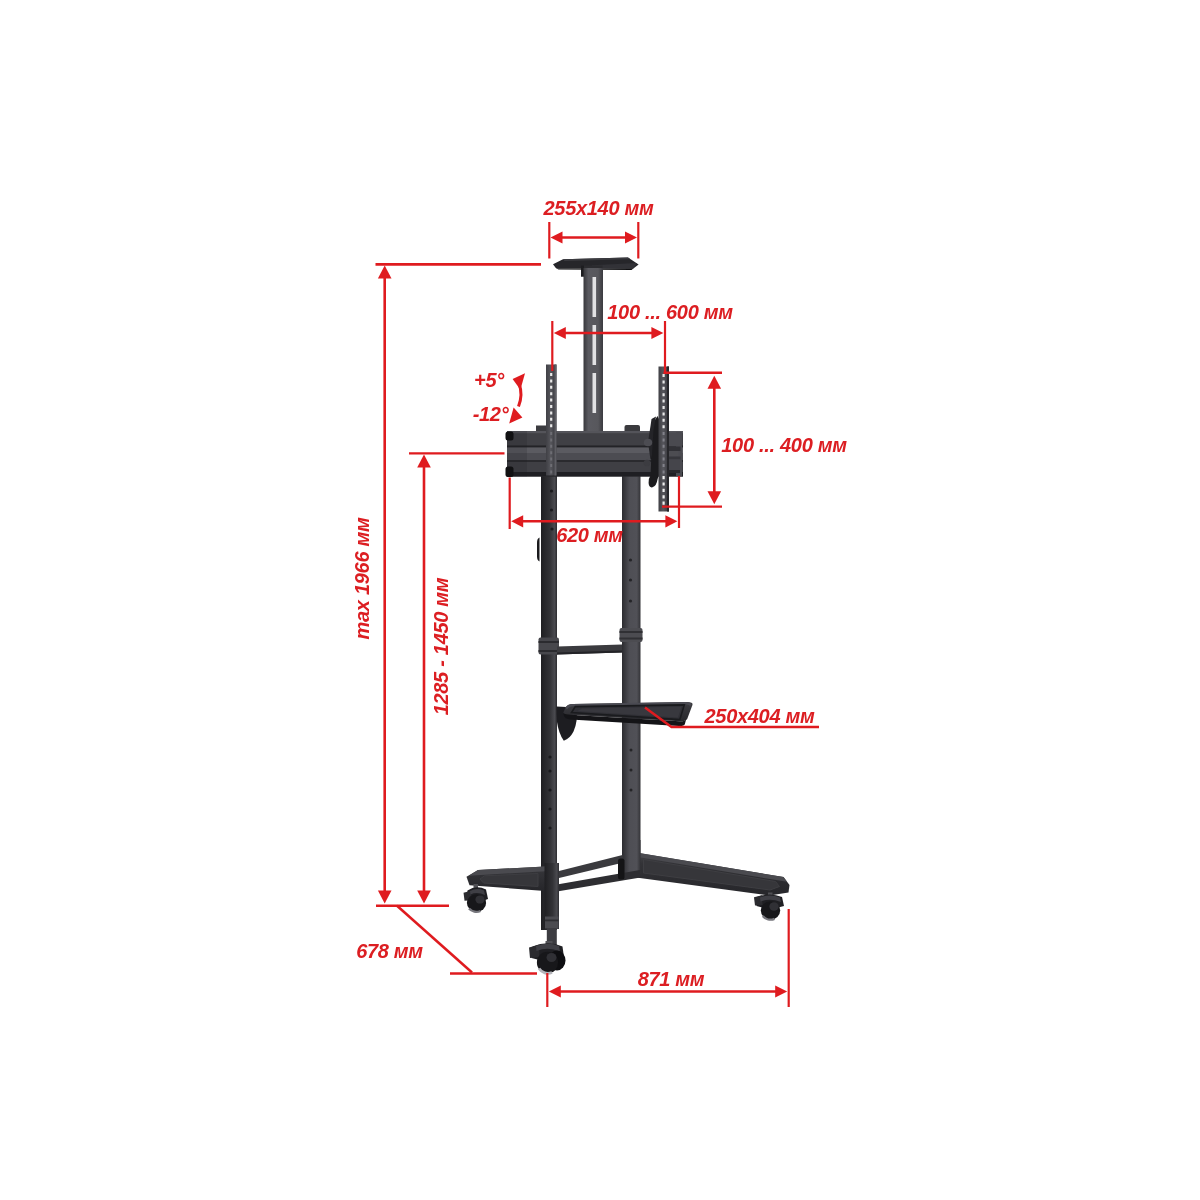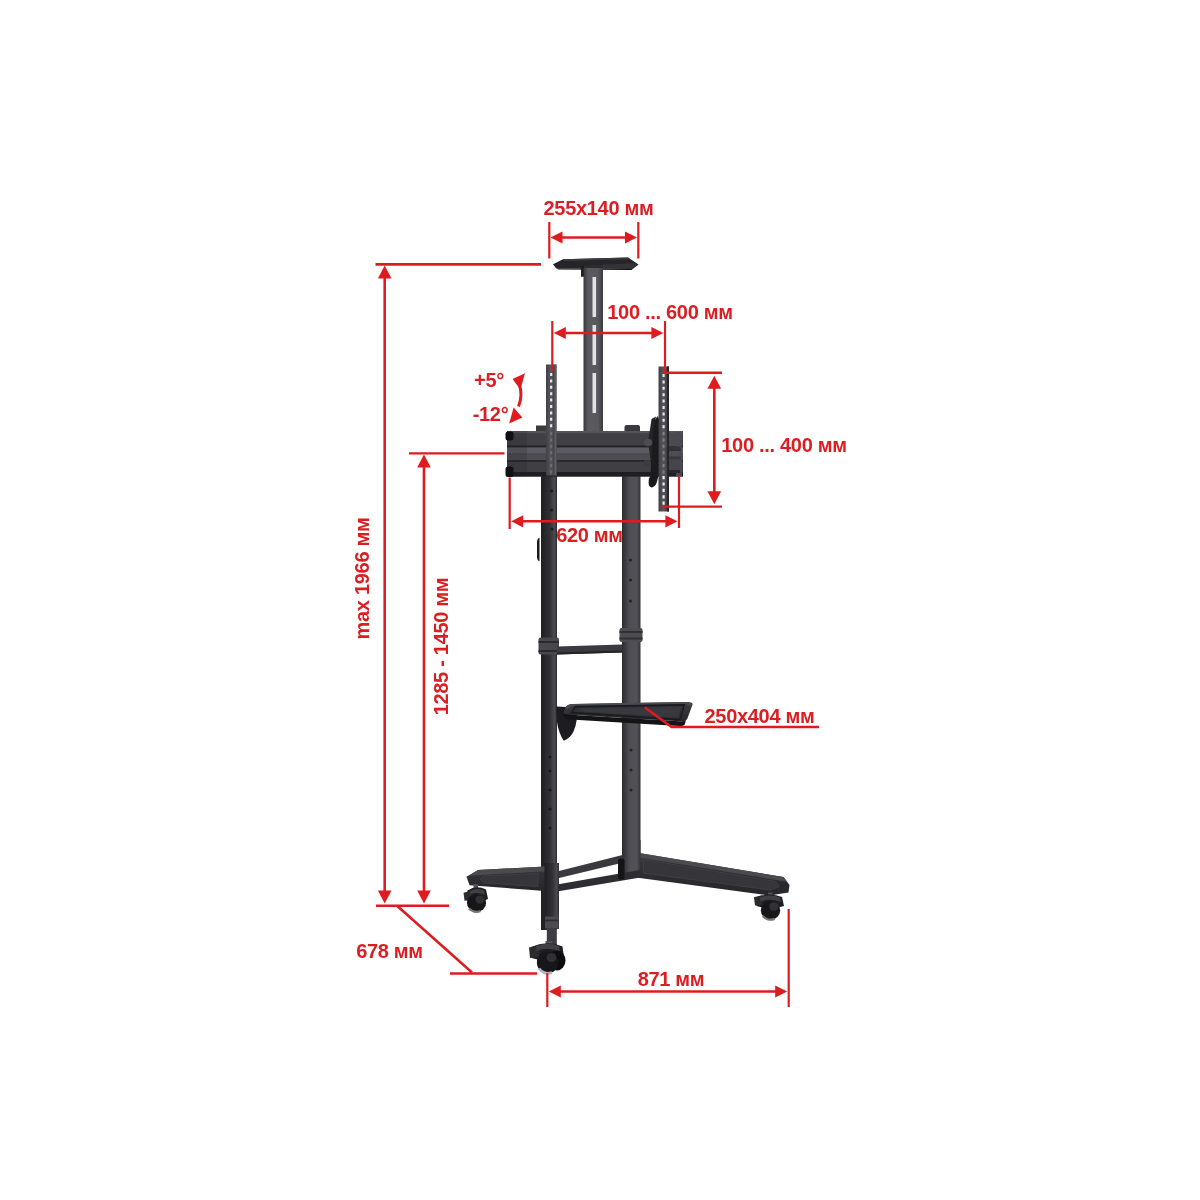--- a/index.html
+++ b/index.html
@@ -1,16 +1,16 @@
 <!DOCTYPE html>
 <html><head>
 <meta charset="utf-8">
 <style>
   html,body{margin:0;padding:0;background:#ffffff;}
-  .wrap{width:1200px;height:1200px;position:relative;background:#ffffff;}
+  .wrap{width:1200px;height:1200px;position:relative;background:#ffffff;font-style:italic;}
   text{font-family:"Liberation Sans",sans-serif;font-weight:bold;fill:#dc1e22;letter-spacing:-0.3px;}
 </style>
 </head>
 <body>
 <div class="wrap">
 <svg width="1200" height="1200" viewBox="0 0 1200 1200">
 <defs>
   <linearGradient id="postg" x1="0" y1="0" x2="1" y2="0">
     <stop offset="0" stop-color="#38383c"></stop>
           <stop offset="0.25" stop-color="#5a5a60"></stop>

